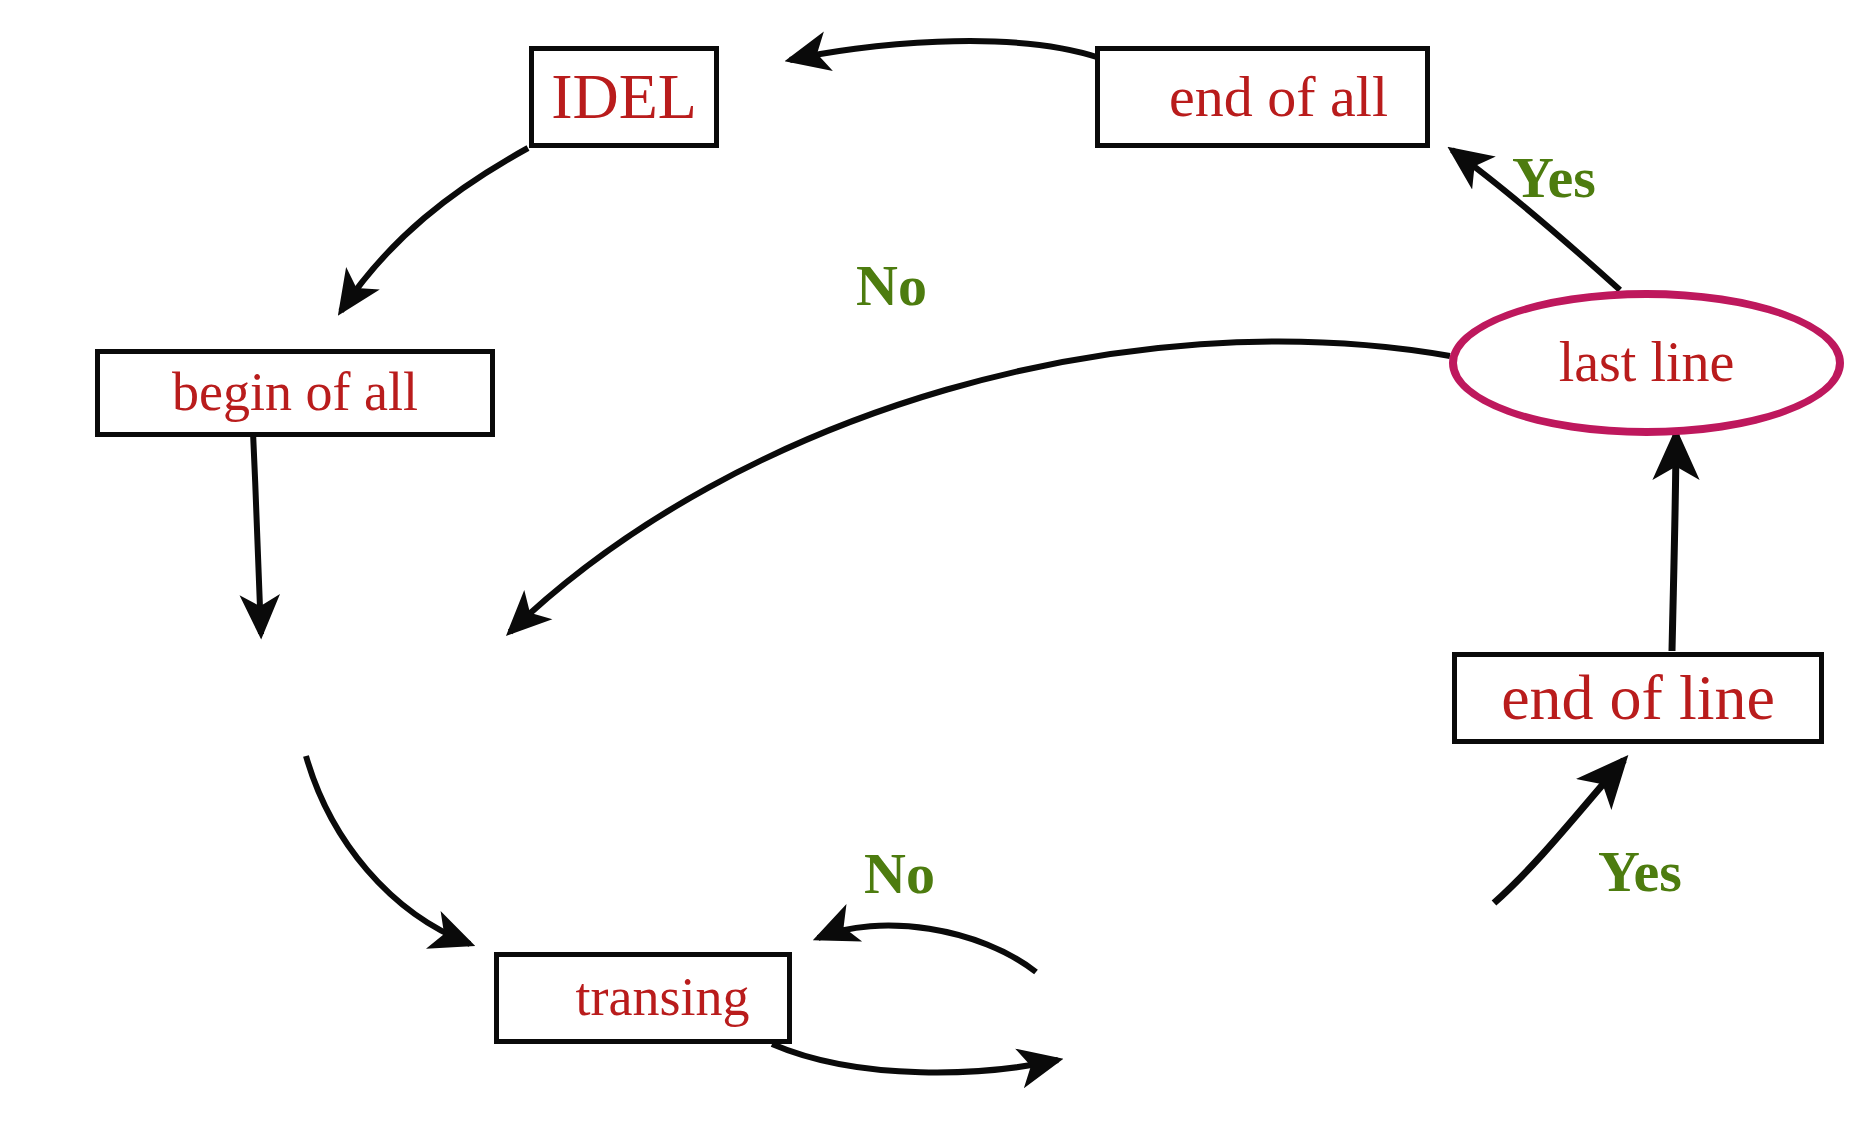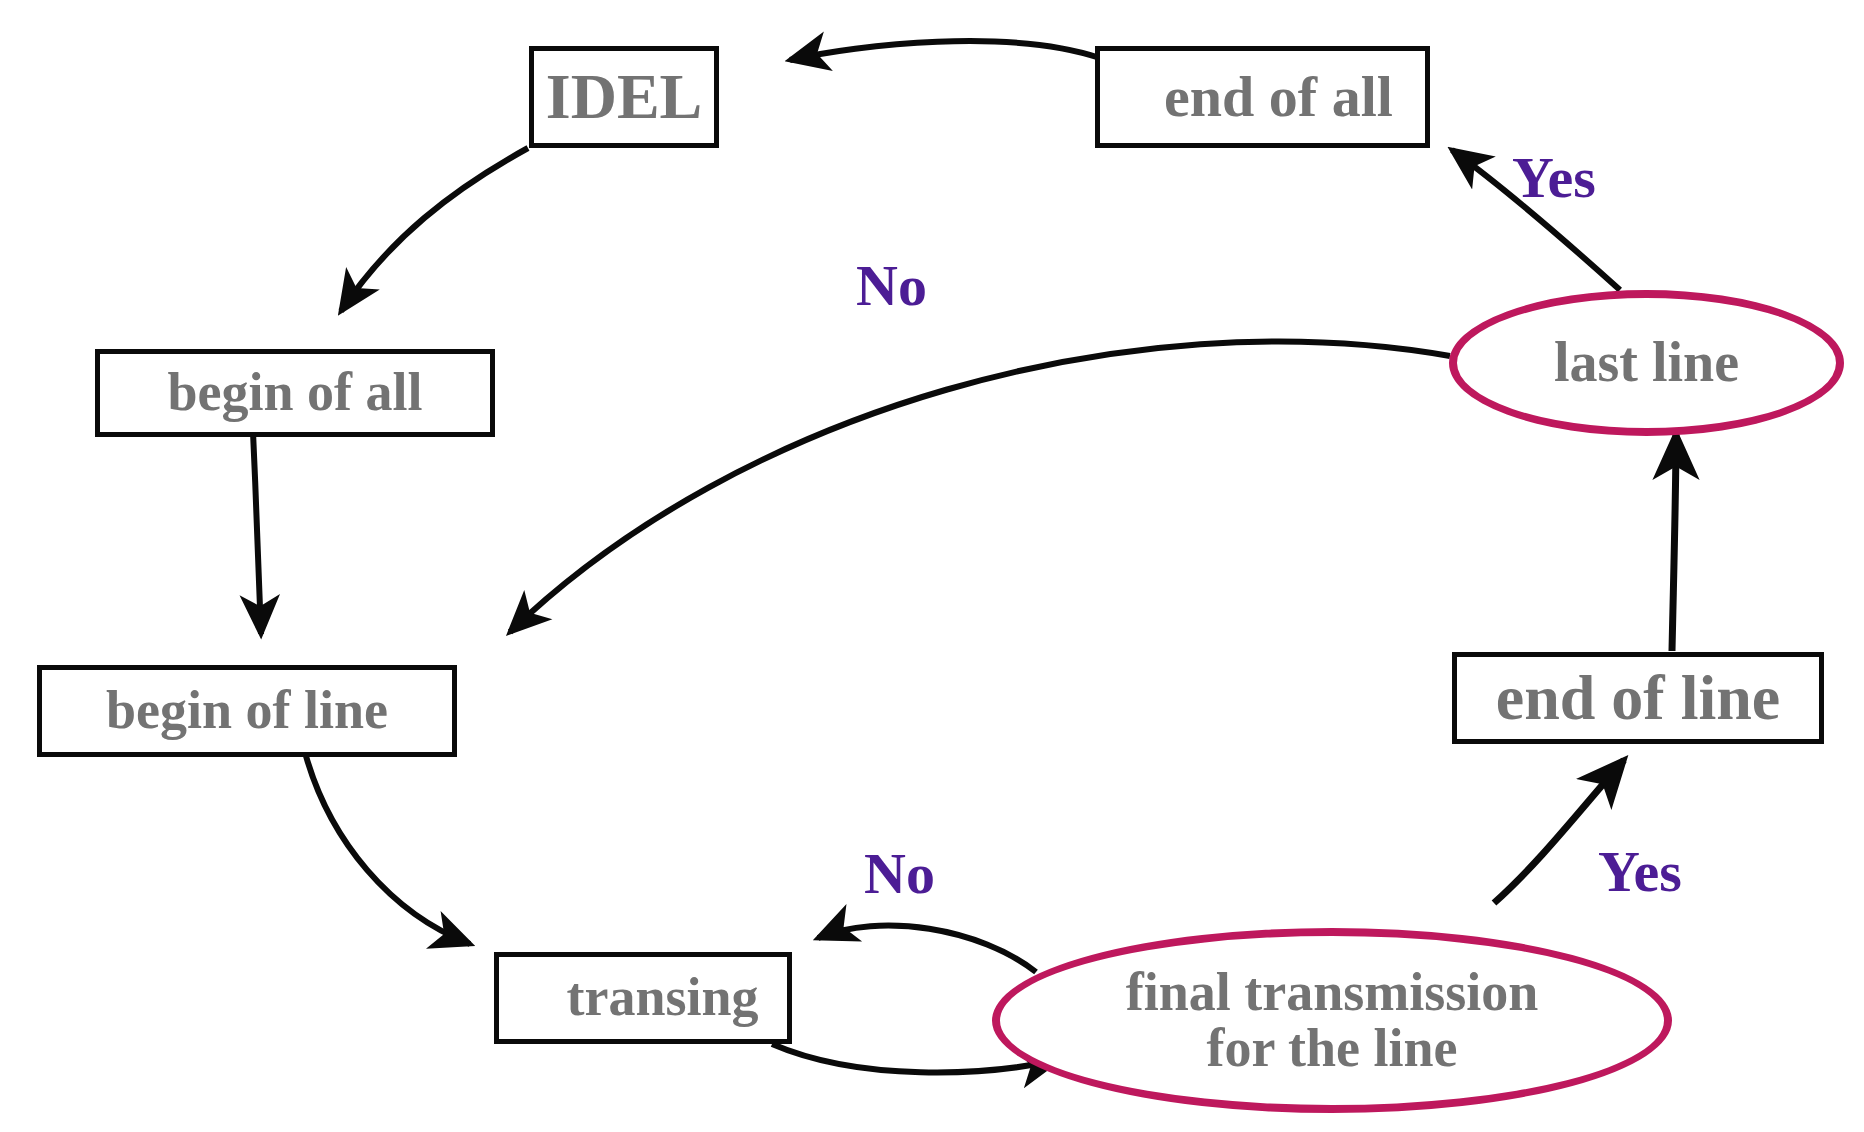--- a/index.html
+++ b/index.html
@@ -25,39 +25,39 @@
     width: 1864px;
     height: 1132px;
     pointer-events: none;
   }
   .node {
     position: absolute;
     display: flex;
     align-items: center;
     justify-content: center;
     text-align: center;
-    color: #737373;
-    font-weight: bold;
+    color: #b91c1c;
+    font-weight: normal;
     font-family: "Liberation Serif", "DejaVu Serif", serif;
     line-height: 1.02;
     white-space: pre-line;
     box-sizing: border-box;
   }
   .node.box {
     border: 5px solid #0a0a0a;
     background: #ffffff;
   }
   .node.ellipse {
     border: 8px solid #be185d;
     background: #ffffff;
     border-radius: 50%;
   }
   .edge-label {
     position: absolute;
-    color: #4c1d95;
+    color: #4d7c0f;
     font-weight: bold;
     font-family: "Liberation Serif", "DejaVu Serif", serif;
     white-space: nowrap;
   }
 </style>
 </head>
 <body>
 
 <div id="canvas">
 
@@ -98,36 +98,29 @@
   </div>
 
   <div class="node ellipse" style="left:1449px; top:290px; width:395px; height:146px; font-size:56px;">
     <span>last line</span>
   </div>
 
   <div class="node box" style="left:95px; top:349px; width:400px; height:88px; font-size:54px;">
     <span>begin of all</span>
   </div>
 
-  <div class="node box" style="left:37px; top:665px; width:420px; height:92px; font-size:54px;">
-    <span>begin of line</span>
-  </div>
 
   <div class="node box" style="left:1452px; top:652px; width:372px; height:92px; font-size:64px;">
     <span>end of line</span>
   </div>
 
   <div class="node box" style="left:494px; top:952px; width:298px; height:92px; font-size:54px;padding-left:39px;">
     <span>transing</span>
   </div>
 
-  <div class="node ellipse" style="left:992px; top:928px; width:680px; height:185px; font-size:54px;">
-    <span>final transmission
-for the line</span>
-  </div>
 
   <div class="edge-label" style="left:1512px; top:144px; font-size:58px;">
     <span>Yes</span>
   </div>
 
   <div class="edge-label" style="left:856px; top:252px; font-size:58px;">
     <span>No</span>
   </div>
 
   <div class="edge-label" style="left:864px; top:840px; font-size:58px;">

